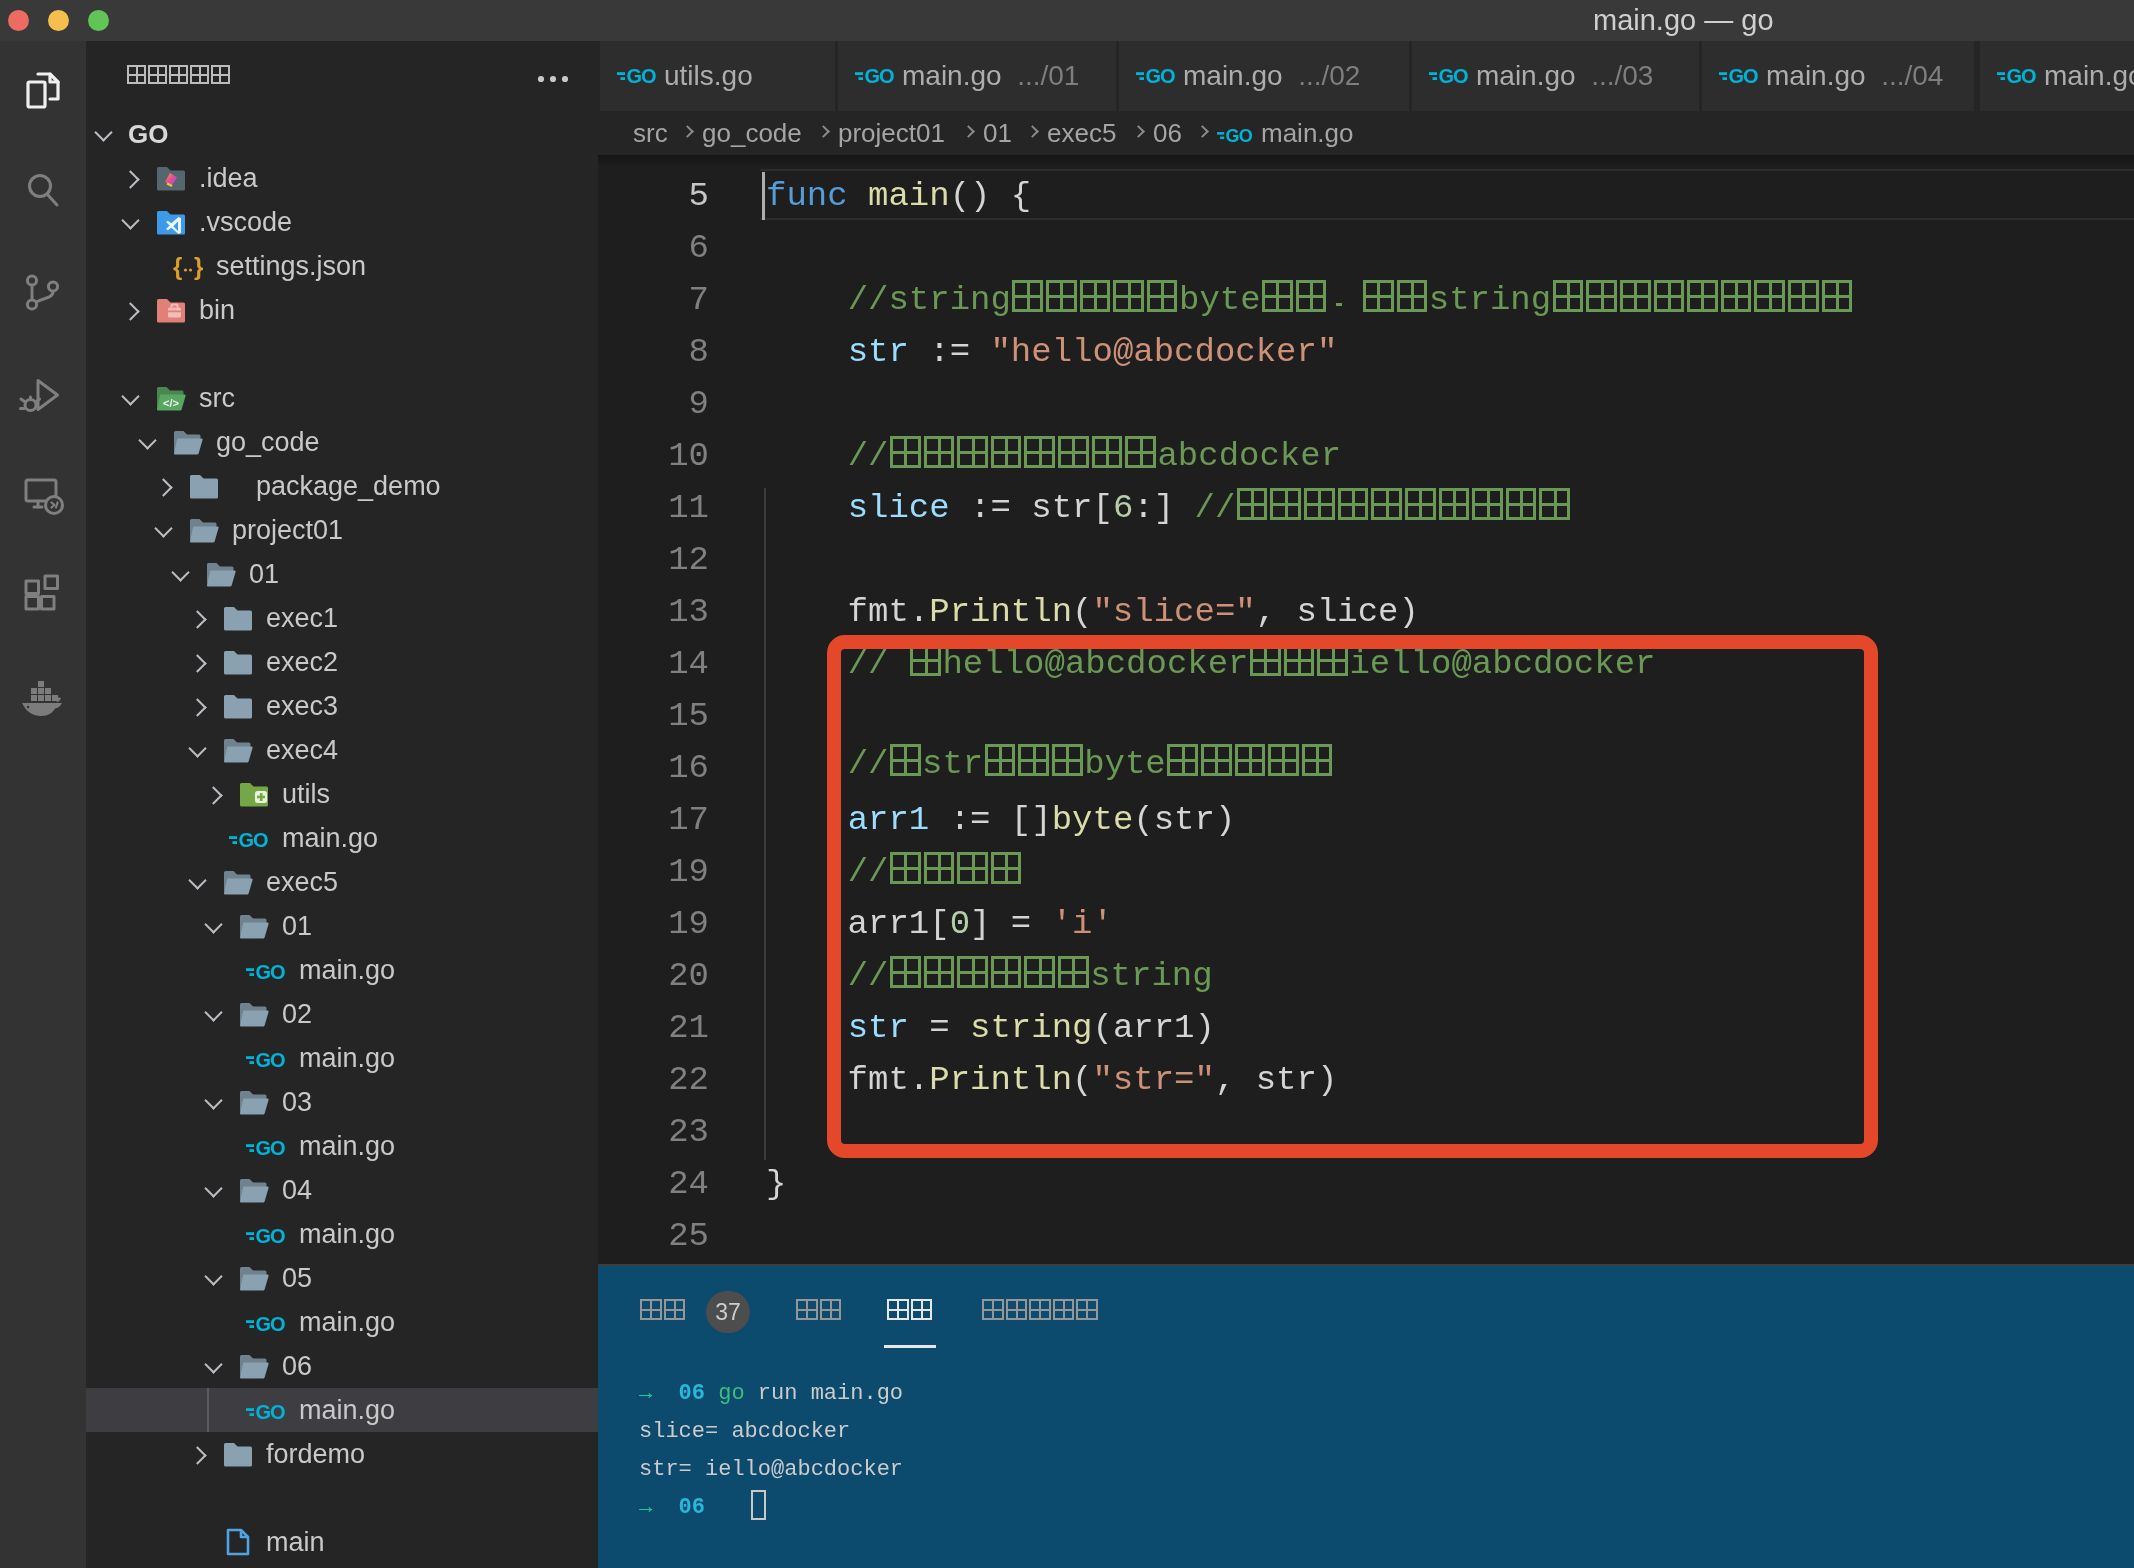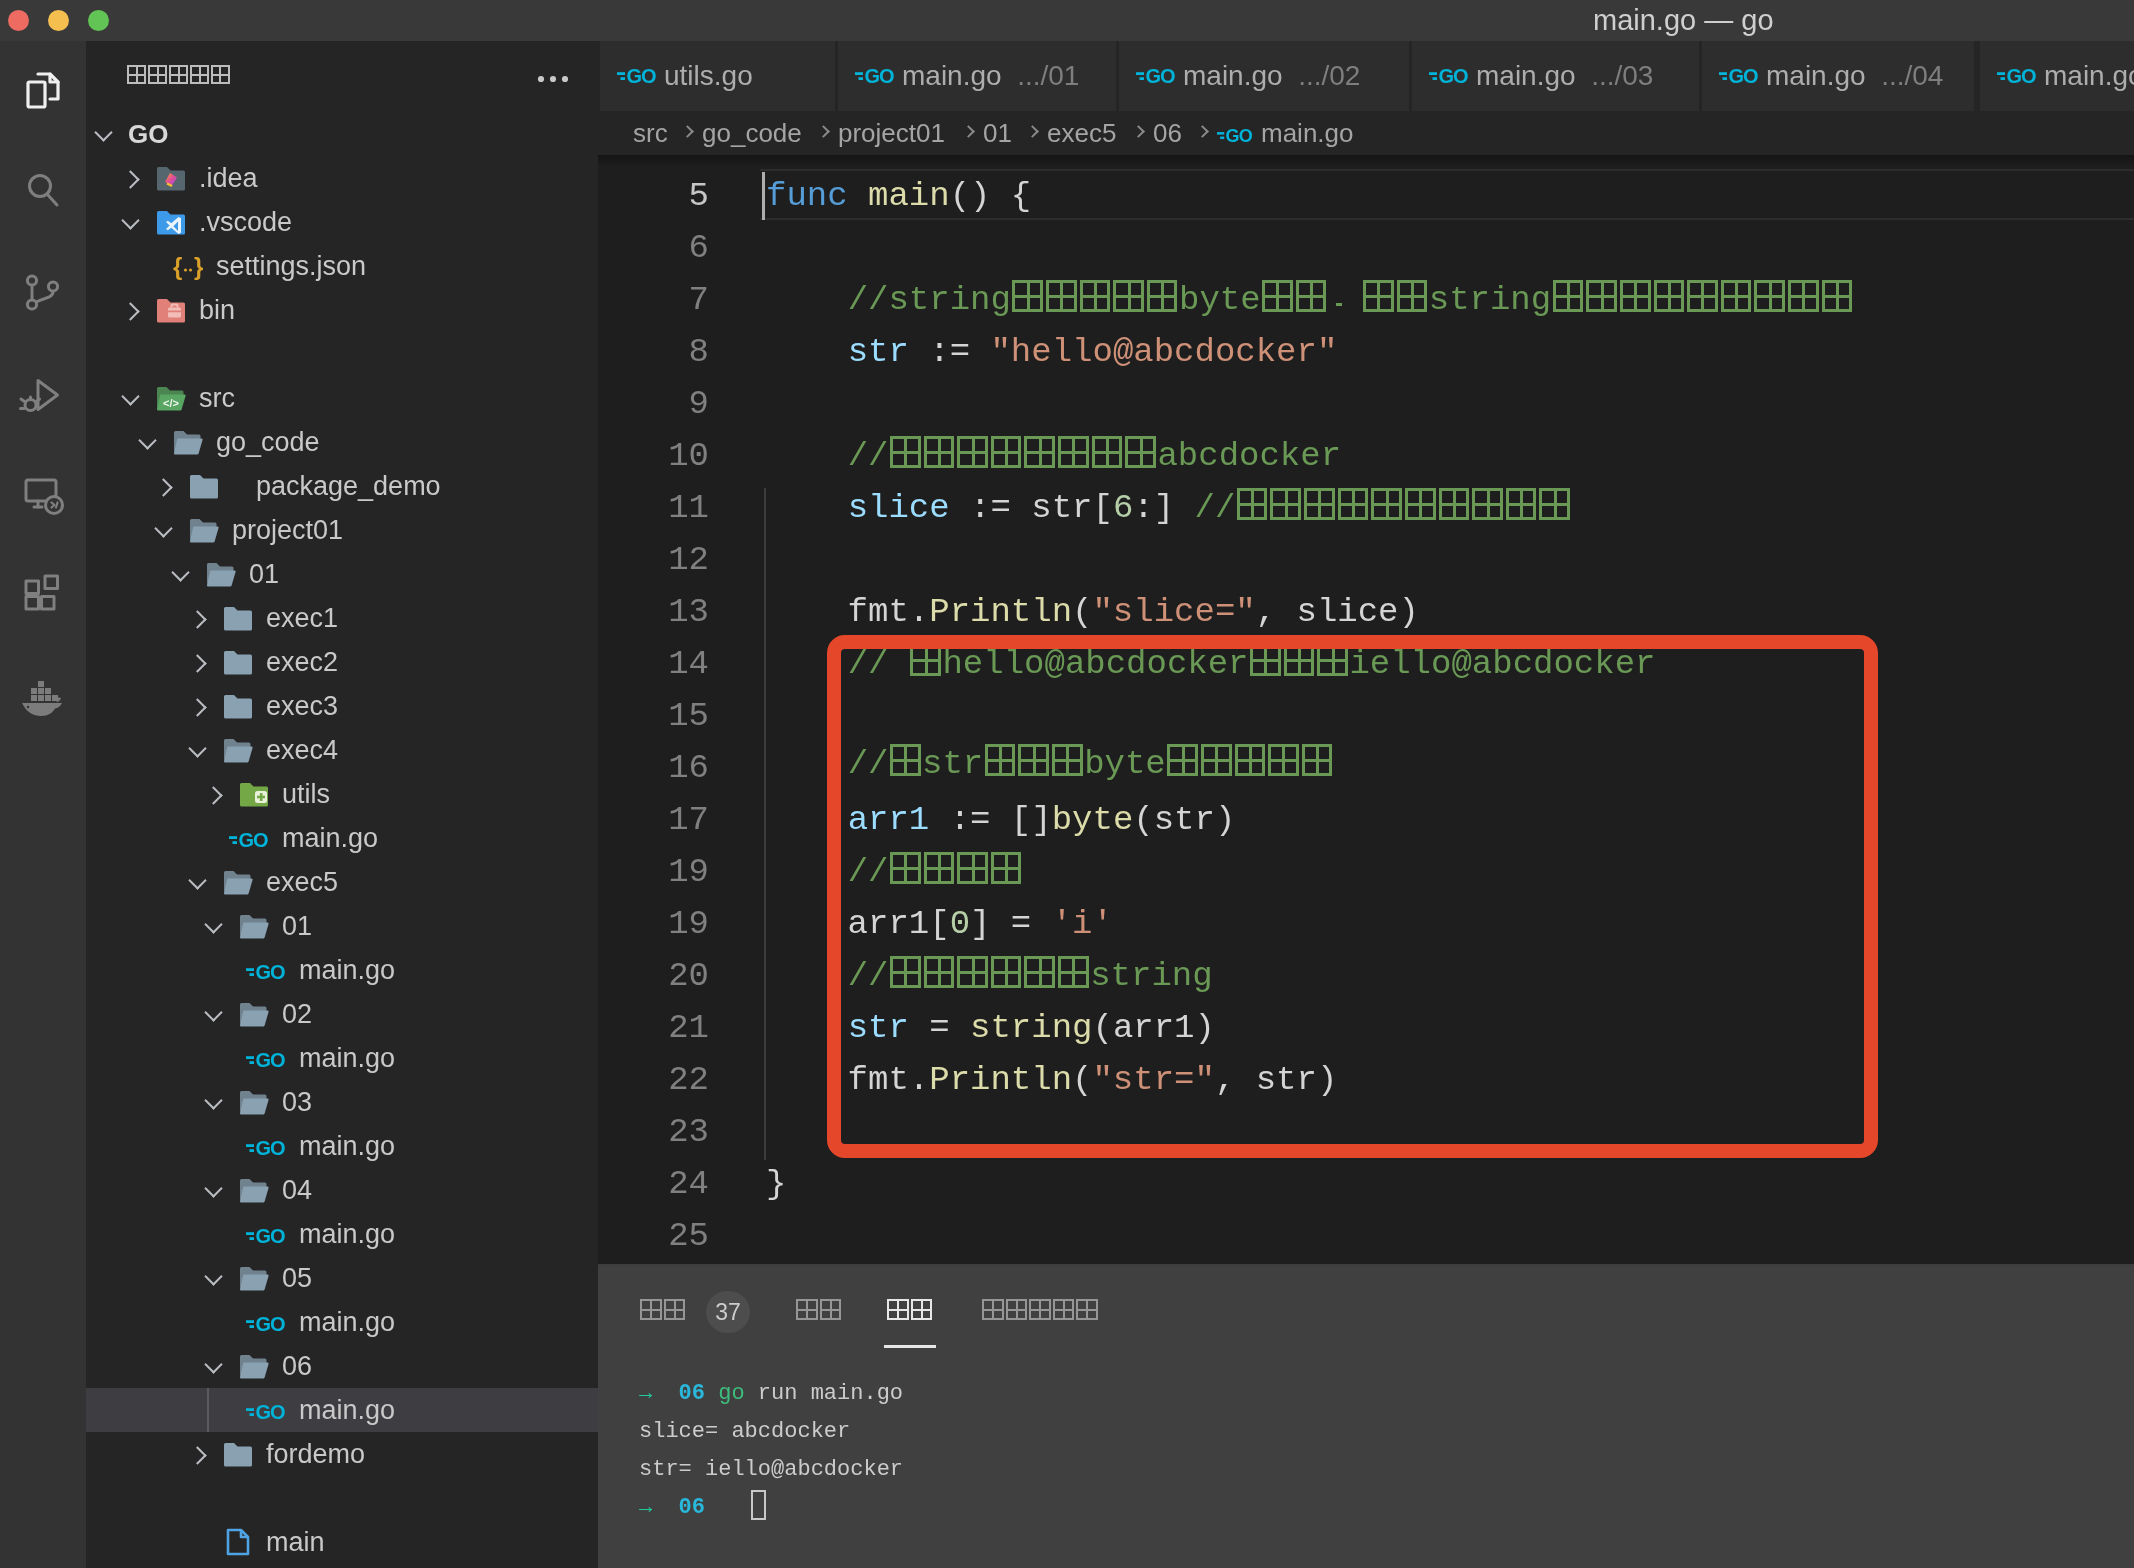--- a/index.html
+++ b/index.html
@@ -35,21 +35,21 @@
 #code{position:absolute;left:598px;top:155px;width:1536px;height:1102px;background:#1e1e1e;font-family:"Liberation Mono",monospace}
 .num{position:absolute;left:620px;width:89px;text-align:right;font-size:34px;line-height:52px;color:#808080;font-family:"Liberation Mono",monospace}
 .cl{position:absolute;left:766px;font-size:34px;line-height:52px;white-space:pre;color:#d4d4d4;font-family:"Liberation Mono",monospace}
 .k{color:#569cd6}.v{color:#9cdcfe}.s{color:#ce9178}.c{color:#6a9955}.n{color:#b5cea8}.f{color:#dcdcaa}
 #guide{position:absolute;left:764px;top:488px;width:2px;height:672px;background:#3c3c3c}
 #cursor{position:absolute;left:762px;top:172px;width:3px;height:48px;background:#aeafad}
 #redbox{position:absolute;left:827px;top:635px;width:1051px;height:523px;border:14px solid #e5472b;border-radius:18px}
 #edshadow{position:absolute;left:598px;top:155px;width:1536px;height:12px;background:linear-gradient(rgba(0,0,0,0.32),rgba(0,0,0,0))}
 #curline{position:absolute;left:760px;top:169px;width:1374px;height:51px;border-top:2px solid #2d2d2d;border-bottom:2px solid #2d2d2d}
 
-#panel{position:absolute;left:598px;top:1264px;width:1536px;height:304px;background:#404040;border-top:2px solid #3d3d3d}
+#panel{position:absolute;left:598px;top:1264px;width:1536px;height:304px;background:#0c4a6e;border-top:2px solid #3d3d3d}
 .ptab{position:absolute;top:22px;height:44px;line-height:44px;font-size:25px;color:#969696;white-space:nowrap}
 .ptab.act{color:#e7e7e7}
 #punder{position:absolute;left:286px;top:79px;width:52px;height:3px;background:#e7e7e7}
 #badge{position:absolute;left:108px;top:25px;width:44px;height:42px;background:#4d4d4d;border-radius:21px;color:#cccccc;font-size:23px;text-align:center;line-height:42px}
 .tline{position:absolute;left:41px;font-family:"Liberation Mono",monospace;font-size:22px;line-height:38px;color:#cccccc;white-space:pre}
 .ta{color:#1fc998}.tc{color:#29b8db;font-weight:bold}.tg{color:#3dbd7d}
 #tcur{position:absolute;left:153px;top:224px;width:15px;height:30px;border:2.5px solid #c8c8c8}
 
 .g{display:inline-block;position:relative;width:.86em;height:.86em;border:2px solid currentColor;vertical-align:-.05em;margin:0 1px}
 .g:before{content:"";position:absolute;left:0;right:0;top:45%;height:2px;background:currentColor}

